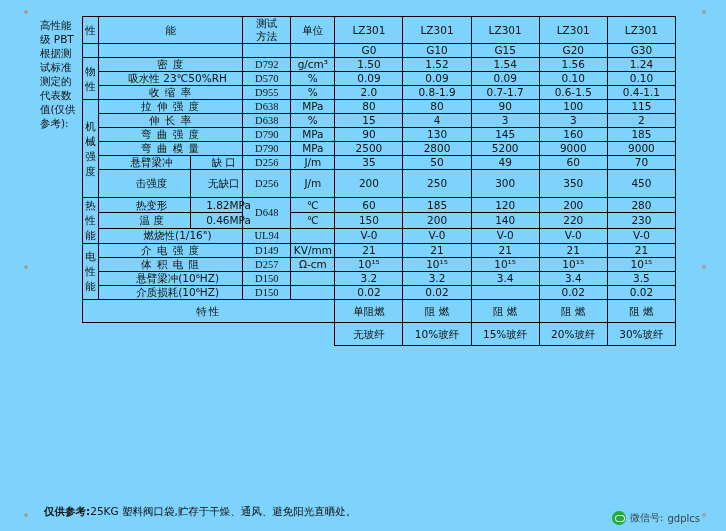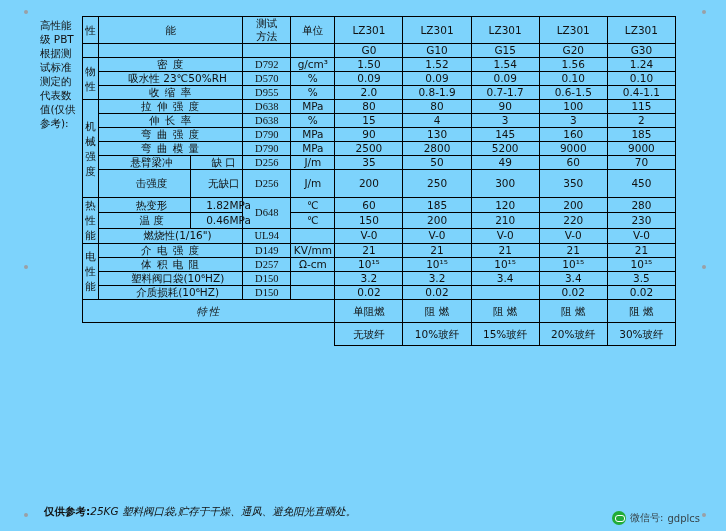--- a/index.html
+++ b/index.html
@@ -60,27 +60,27 @@
     font-weight:bold;
     font-size:11px;
     letter-spacing:1px;
   }
   .propname.sub{letter-spacing:0;padding-left:15px;}
   .method{font-size:10px;letter-spacing:0;font-family:Liberation Serif, serif;}
   .unit{font-size:10px;}
   .val{font-size:10px;}
   .tall{height:28px;}
   .bottomrow td{height:22px;}
-  .featname{font-weight:bold;font-size:12px;letter-spacing:2px;font-style:italic;}
+  .featname{font-weight:bold;font-size:12px;letter-spacing:2px;}
 
   .footer{
     position:absolute;left:44px;bottom:12px;
     font-size:10.5px;color:#111;font-weight:bold;
   }
-  .footer .normal{font-weight:normal;font-style:italic;}
+  .footer .normal{font-weight:normal;}
 
   .wm{
     position:absolute;right:26px;bottom:6px;
     display:flex;align-items:center;gap:4px;
     font-size:10px;color:#2a2a2a;
   }
   .wm .ring{
     width:14px;height:14px;border-radius:50%;
     background:#22ac38;position:relative;
     display:inline-block;
@@ -265,21 +265,21 @@
         <td class="val">120</td>
         <td class="val">200</td>
         <td class="val">280</td>
       </tr>
       <tr>
         <td class="propname sub">温  度</td>
         <td class="propname sub">0.46MPa</td>
         <td class="unit">℃</td>
         <td class="val">150</td>
         <td class="val">200</td>
-        <td class="val">210</td>
+        <td class="val">140</td>
         <td class="val">220</td>
         <td class="val">230</td>
       </tr>
       <tr>
         <td class="propname sub" colspan="2">燃烧性(1/16")</td>
         <td class="method">UL94</td>
         <td class="unit"></td>
         <td class="val">V-0</td>
         <td class="val">V-0</td>
         <td class="val">V-0</td>
@@ -306,21 +306,21 @@
         <td class="propname" colspan="2">体 积 电 阻</td>
         <td class="method">D257</td>
         <td class="unit">Ω-cm</td>
         <td class="val">10¹⁵</td>
         <td class="val">10¹⁵</td>
         <td class="val">10¹⁵</td>
         <td class="val">10¹⁵</td>
         <td class="val">10¹⁵</td>
       </tr>
       <tr>
-        <td class="propname sub" colspan="2">塑料阀口袋(10⁶HZ)</td>
+        <td class="propname sub" colspan="2">悬臂梁冲(10⁶HZ)</td>
         <td class="method">D150</td>
         <td class="unit"></td>
         <td class="val">3.2</td>
         <td class="val">3.2</td>
         <td class="val">3.4</td>
         <td class="val">3.4</td>
         <td class="val">3.5</td>
       </tr>
       <tr>
         <td class="propname sub" colspan="2">介质损耗(10⁶HZ)</td>

